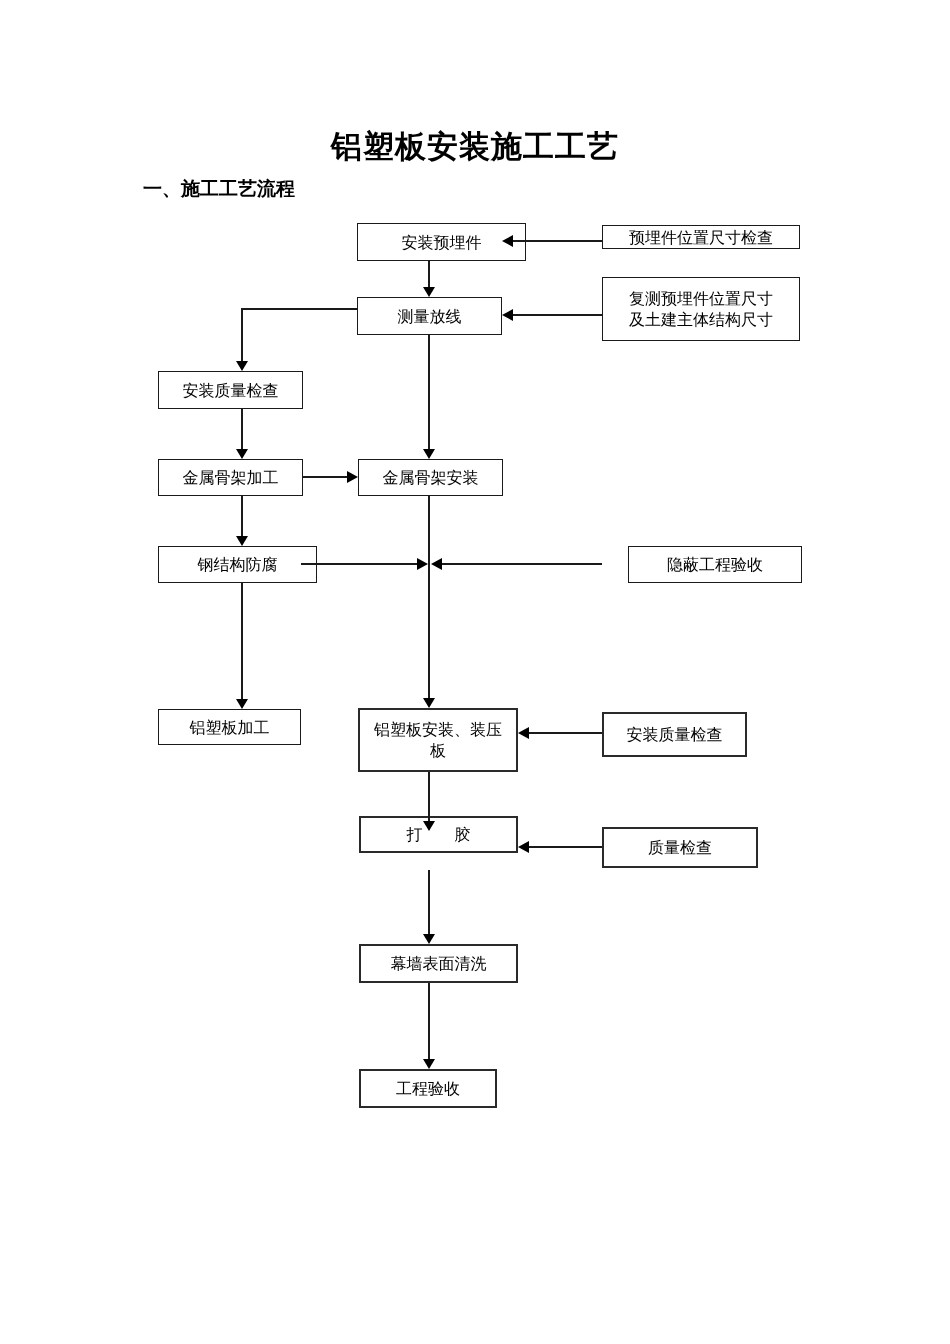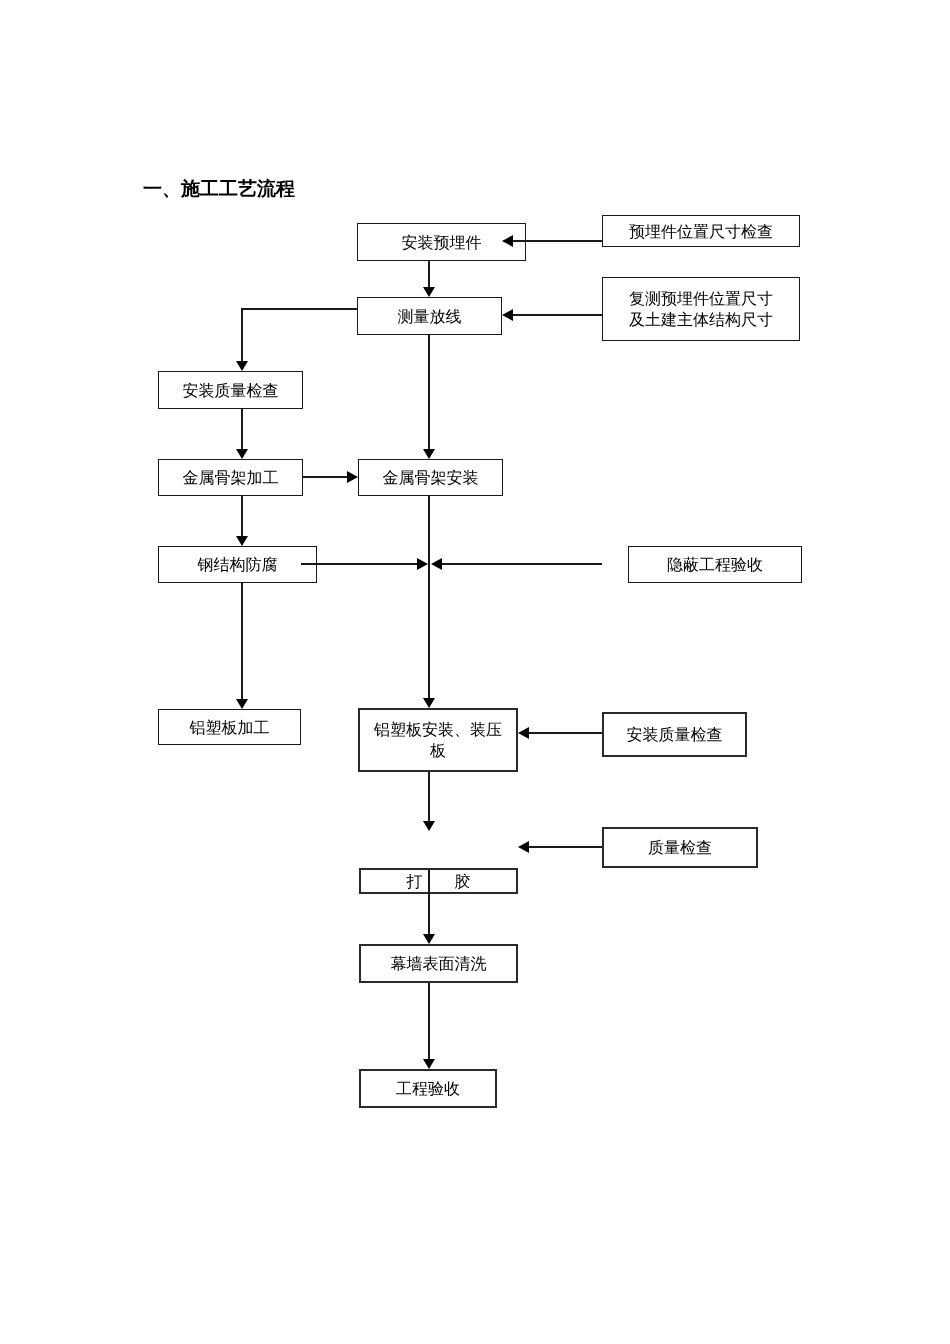--- a/index.html
+++ b/index.html
@@ -17,27 +17,28 @@
   .ar{position:absolute;width:0;height:0;}
   .ar-l{border-top:6px solid transparent;border-bottom:6px solid transparent;border-right:11px solid #000;}
   .ar-r{border-top:6px solid transparent;border-bottom:6px solid transparent;border-left:11px solid #000;}
   .ar-d{border-left:6px solid transparent;border-right:6px solid transparent;border-top:10px solid #000;}
 </style>
 </head>
 <body>
 
 <div class="page">
 
+  <h1 class="doc-title">铝塑板安装施工工艺</h1>
   <div class="section-heading">一、施工工艺流程</div>
 
   <div>
 
     <div class="node" style="left:357px;top:223px;width:169px;height:38px">安装预埋件</div>
 
-    <div class="node" style="left:602px;top:215px;width:198px;height:32px">预埋件位置尺寸检查</div>
+    <div class="node" style="left:602px;top:225px;width:198px;height:24px">预埋件位置尺寸检查</div>
 
     <div class="node" style="left:357px;top:297px;width:145px;height:38px">测量放线</div>
 
     <div class="node" style="left:602px;top:277px;width:198px;height:64px">复测预埋件位置尺寸
 及土建主体结构尺寸</div>
 
     <div class="node" style="left:158px;top:371px;width:145px;height:38px">安装质量检查</div>
 
     <div class="node" style="left:158px;top:459px;width:145px;height:37px">金属骨架加工</div>
 
@@ -47,21 +48,21 @@
 
     <div class="node" style="left:628px;top:546px;width:174px;height:37px">隐蔽工程验收</div>
 
     <div class="node" style="left:158px;top:709px;width:143px;height:36px">铝塑板加工</div>
 
     <div class="node thick" style="left:358px;top:708px;width:160px;height:64px">铝塑板安装、装压
 板</div>
 
     <div class="node thick" style="left:602px;top:712px;width:145px;height:45px">安装质量检查</div>
 
-    <div class="node thick" style="left:359px;top:868px;width:159px;height:26px">打　　胶</div>
+    <div class="node thick" style="left:359px;top:816px;width:159px;height:37px">打　　胶</div>
 
     <div class="node thick" style="left:602px;top:827px;width:156px;height:41px">质量检查</div>
 
     <div class="node thick" style="left:359px;top:944px;width:159px;height:39px">幕墙表面清洗</div>
 
     <div class="node thick" style="left:359px;top:1069px;width:138px;height:39px">工程验收</div>
 
     <div class="hl" style="left:513px;top:240px;width:89px"></div>
     <div class="ar ar-l" style="left:502px;top:235px"></div>
 

